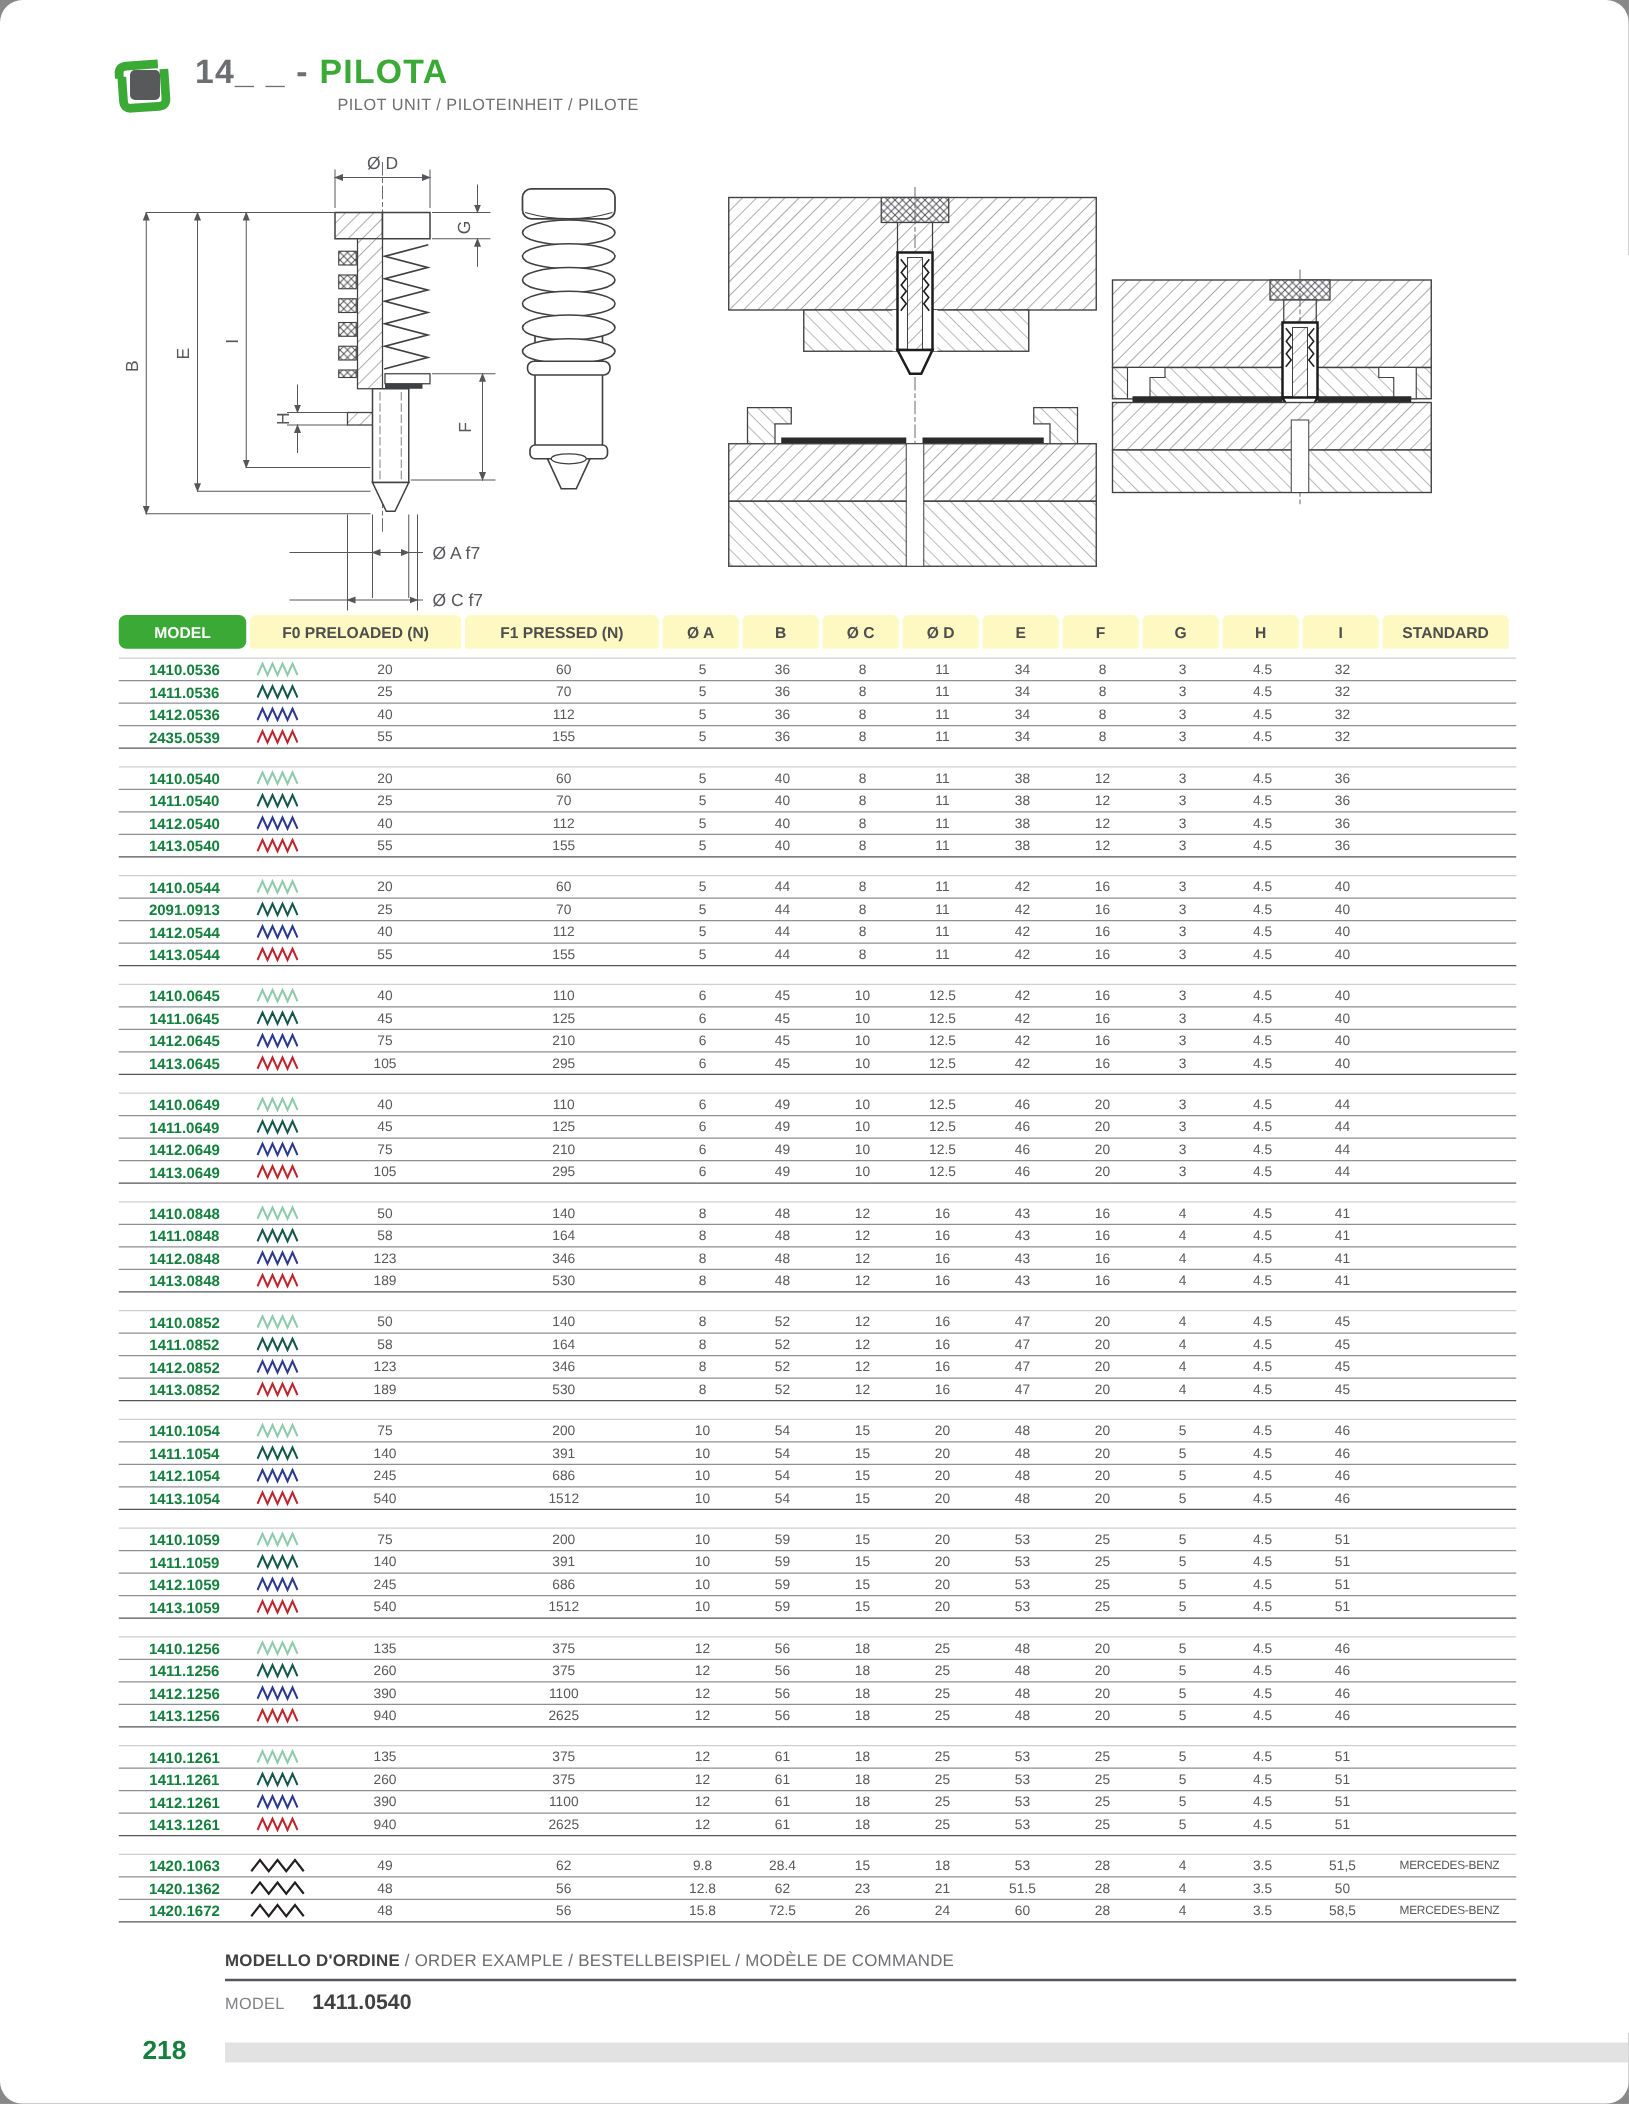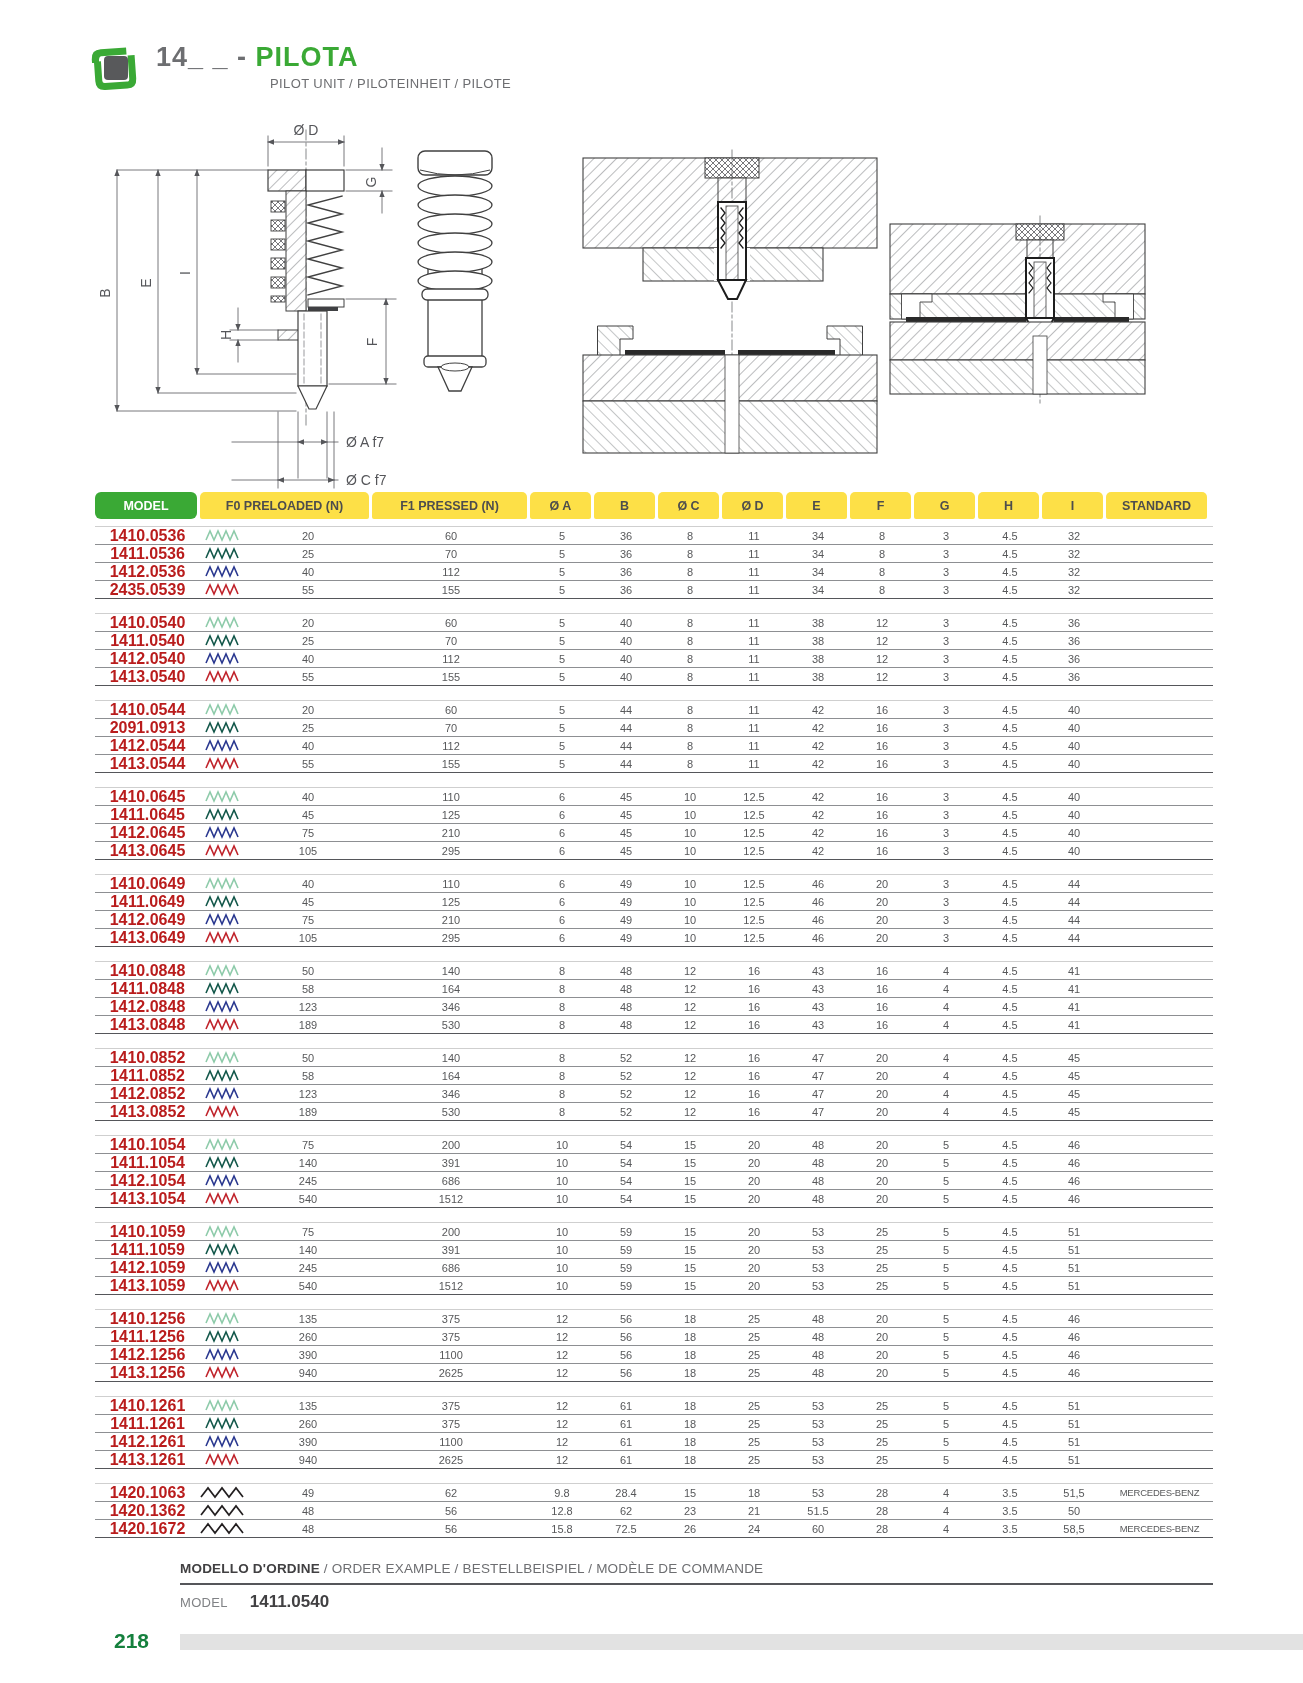--- a/index.html
+++ b/index.html
@@ -1,44 +1,44 @@
 <!DOCTYPE html>
 <html><head>
 <meta charset="utf-8">
 <style>
   html,body{margin:0;padding:0;background:#888;}
   .page{position:relative;width:1303px;height:1683px;background:#ffffff;
-        font-family:"Liberation Sans",sans-serif;overflow:hidden;margin:0 auto;}
+        font-family:"Liberation Sans",sans-serif;overflow:hidden;margin:0 auto;border-radius:18px;}
 
   
   .hdr{position:absolute;left:88px;top:44px;display:flex;align-items:flex-start;}
   .hdr-text{margin-left:18px;}
   .title-line{font-size:27px;font-weight:bold;color:#6d6e71;letter-spacing:1px;line-height:1;}
   .title-line .green{color:#3aa935;}
   .subtitle{font-size:13px;color:#6d6e71;margin-top:5px;margin-left:114px;letter-spacing:.4px;}
 
   
   .drawings{position:absolute;left:80px;top:106px;}
   svg text.dimlbl{font-family:"Liberation Sans",sans-serif;font-size:14px;fill:#55565a;}
 
   
   .tbl{position:absolute;left:95px;top:492px;width:1118px;}
   .thead{display:flex;height:27px;margin-bottom:7px;}
-  .th{background:#fde047;color:#4d4d4d;font-weight:bold;font-size:12.5px;
+  .th{background:#fef9c3;color:#4d4d4d;font-weight:bold;font-size:12.5px;
       display:flex;align-items:center;justify-content:center;
       border-radius:5px 5px 2px 2px;margin-right:3px;}
   .th-model{background:#3aa935;color:#fff;border-radius:6px;width:102px;}
   .th-f0{width:169px;} .th-f1{width:155px;} .th-sm{width:61px;}
   .th-std{width:101px;margin-right:0;}
   .tgroup{border-top:1px solid #cfcfcf;margin-bottom:14px;}
   .trow{display:flex;height:17px;align-items:center;border-bottom:1px solid #8d8f92;
         font-size:11px;color:#57585a;}
   .tgroup .trow:last-child{border-bottom:1.6px solid #55565a;}
   .cell{text-align:center;}
-  .c-model{width:105px;font-weight:bold;font-size:16px;color:#b91c1c;}
+  .c-model{width:105px;font-weight:bold;font-size:12px;color:#15803d;}
   .c-spring{width:44px;display:flex;align-items:center;justify-content:center;}
   .c-f0{width:128px;} .c-f1{width:158px;} .c-sm{width:64px;}
   .c-std{width:107px;font-size:9.5px;letter-spacing:-0.2px;}
 
   
   .order{position:absolute;left:180px;top:1561px;width:1033px;
          border-bottom:2px solid #55565a;padding-bottom:7px;
          font-size:13.5px;color:#6d6e71;letter-spacing:.2px;}
   .order .b{font-weight:bold;color:#414042;}
   .modelline{position:absolute;left:180px;top:1592px;display:flex;align-items:baseline;}

